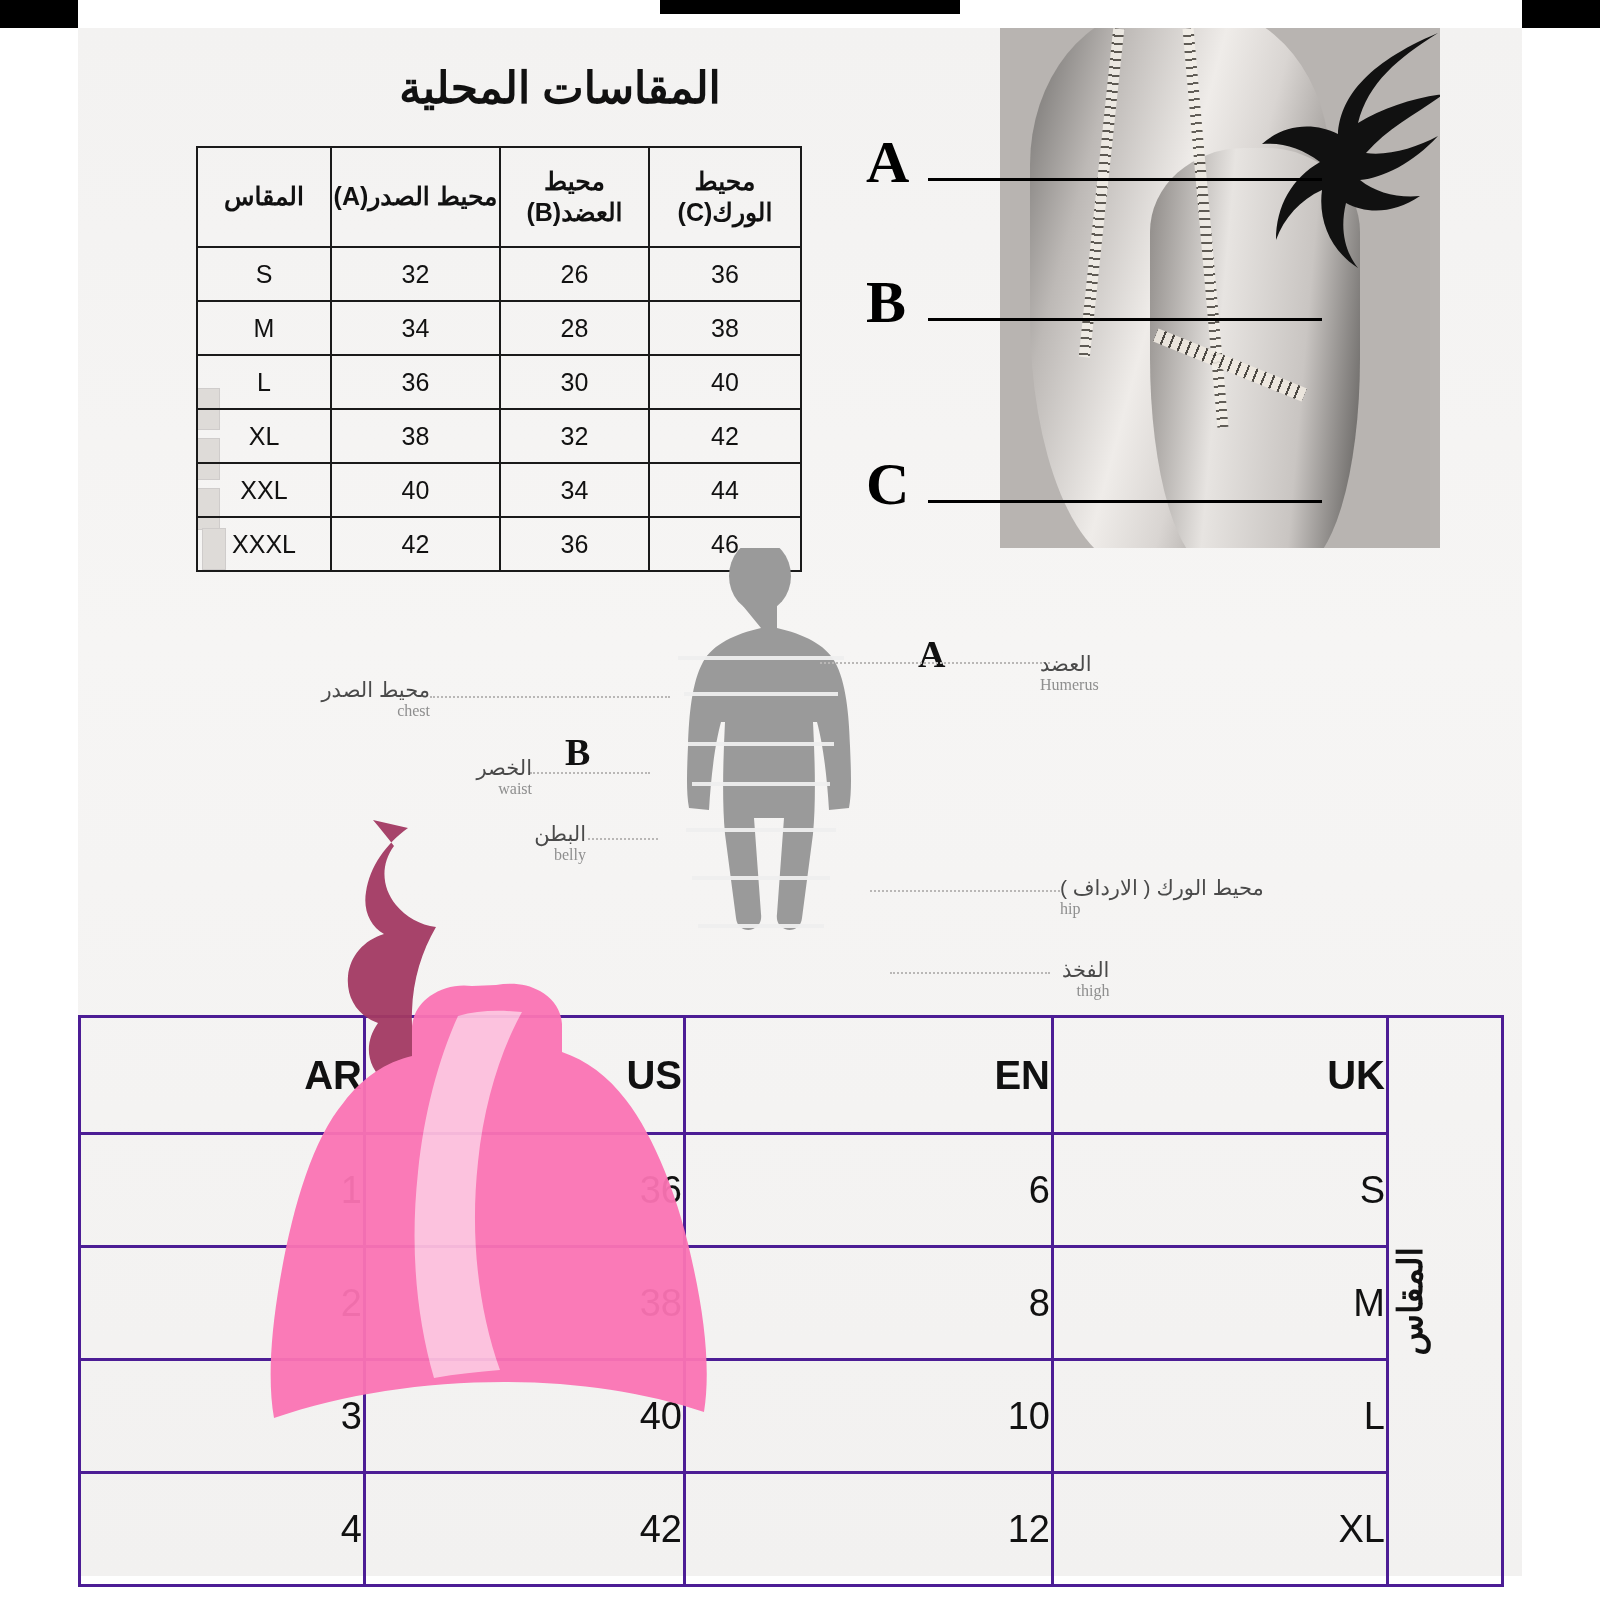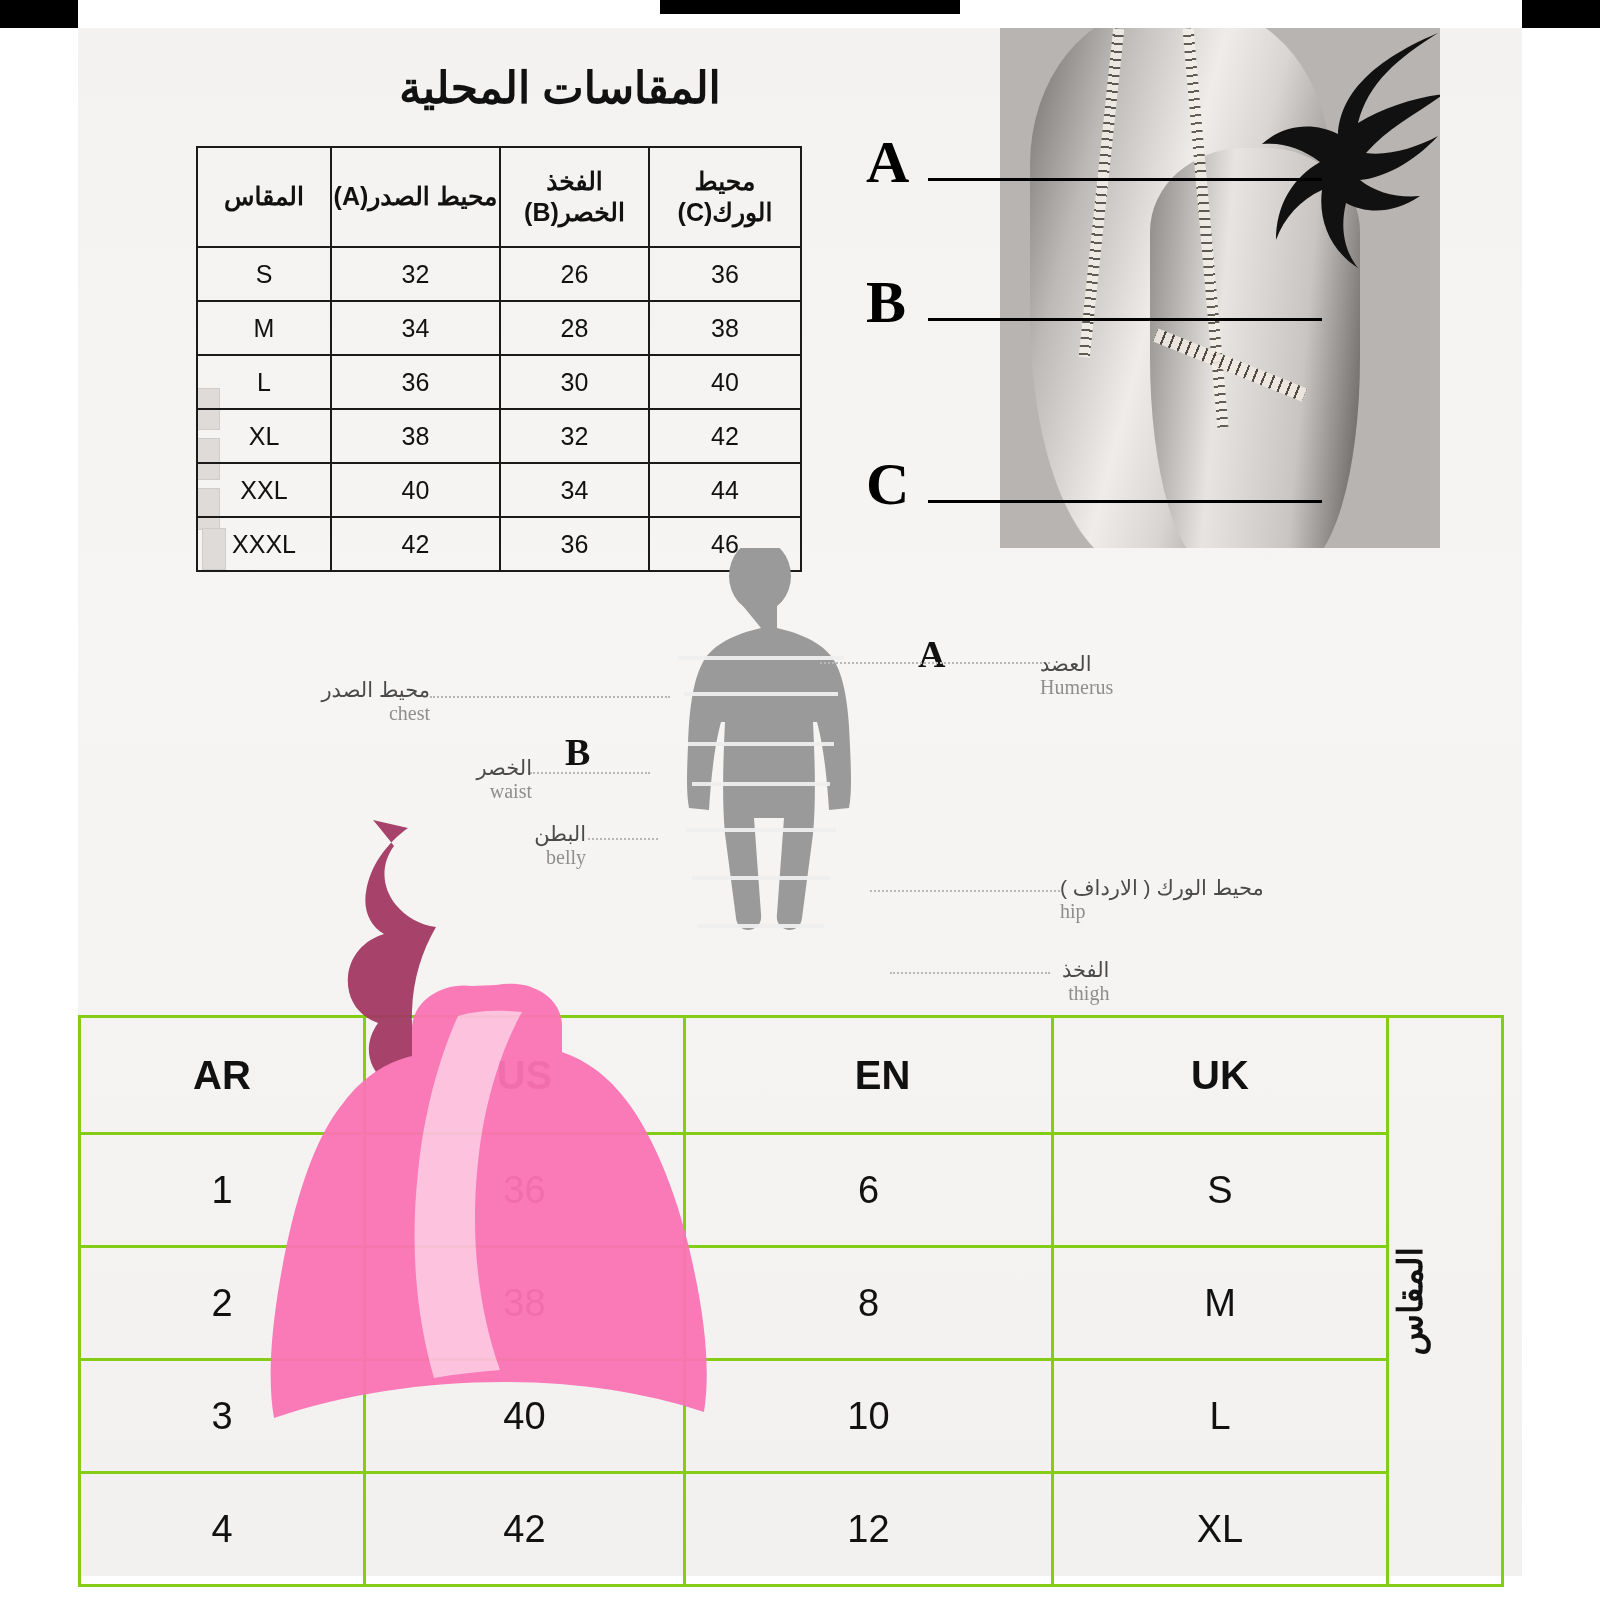--- a/index.html
+++ b/index.html
@@ -188,21 +188,21 @@
   .sil-label {
     position: absolute;
     font-size: 21px;
     color: #4a4a4a;
     direction: rtl;
     white-space: nowrap;
   }
   .sil-label .lat {
     display: block;
     font-family: "Liberation Serif", serif;
-    font-size: 20px;
+    font-size: 16px;
     color: #8e8e8e;
     direction: ltr;
   }
   .dotline {
     position: absolute;
     border-top: 2px dotted #b9b7b6;
     height: 0;
   }
   .mark2 {
     position: absolute;
@@ -225,22 +225,22 @@
 
   
   .global-table {
     position: absolute;
     left: 78px;
     top: 1015px;
     border-collapse: collapse;
     z-index: 4;
   }
   .global-table td {
-    border: 3px solid #84cc16;
-    text-align: center;
+    border: 3px solid #4c1d95;
+    text-align: right;
     vertical-align: middle;
     font-size: 38px;
     color: #111;
     background: transparent;
   }
   .global-table .hdr {
     font-size: 40px;
     font-weight: bold;
     height: 112px;
   }
@@ -290,21 +290,21 @@
 
   <div class="tab-mark" style="left:196px; top:388px;"></div>
   <div class="tab-mark" style="left:196px; top:438px;"></div>
   <div class="tab-mark" style="left:196px; top:488px;"></div>
   <div class="tab-mark" style="left:202px; top:528px;"></div>
 
   <table class="local-table">
     <thead>
       <tr>
         <th class="lt-c0">محيط الورك(C)</th>
-        <th class="lt-c1">الفخذ الخصر(B)</th>
+        <th class="lt-c1">محيط العضد(B)</th>
         <th class="lt-c2">محيط الصدر(A)</th>
         <th class="lt-c3">المقاس</th>
       </tr>
     </thead>
     <tbody>
       <tr>
         <td>36</td>
         <td>26</td>
         <td>32</td>
         <td>S</td>

